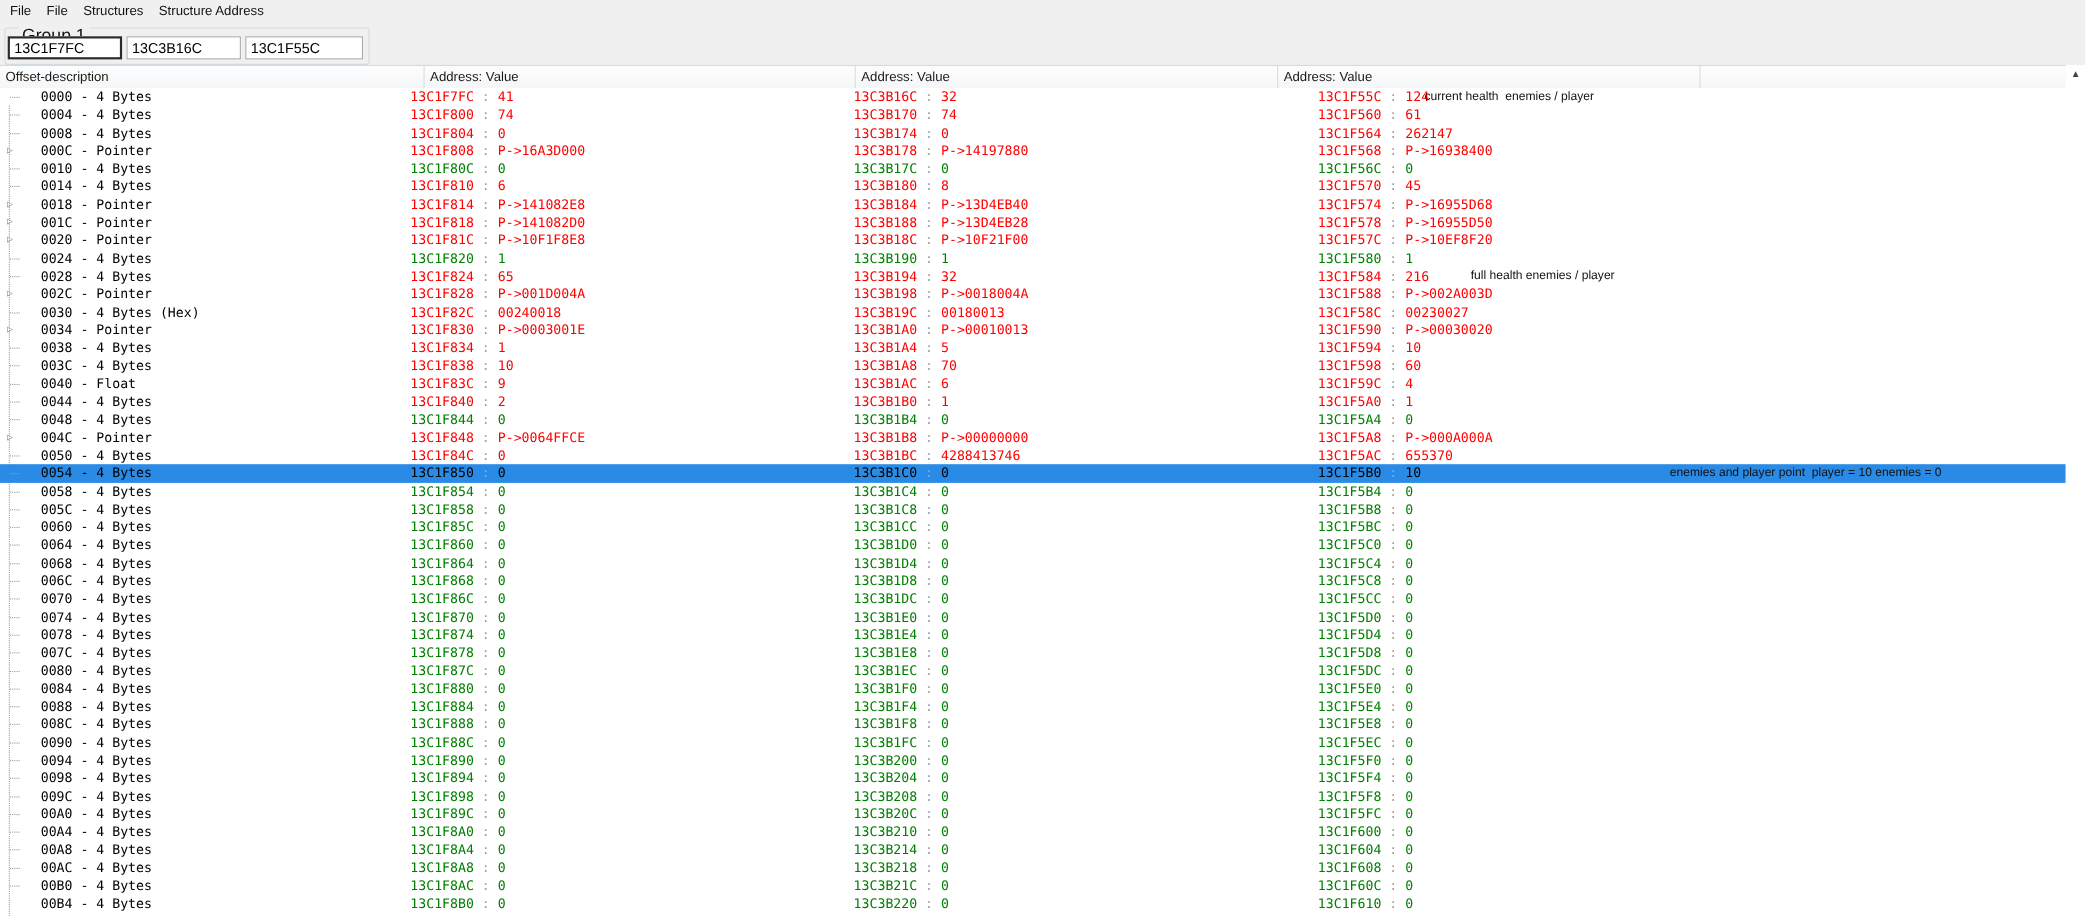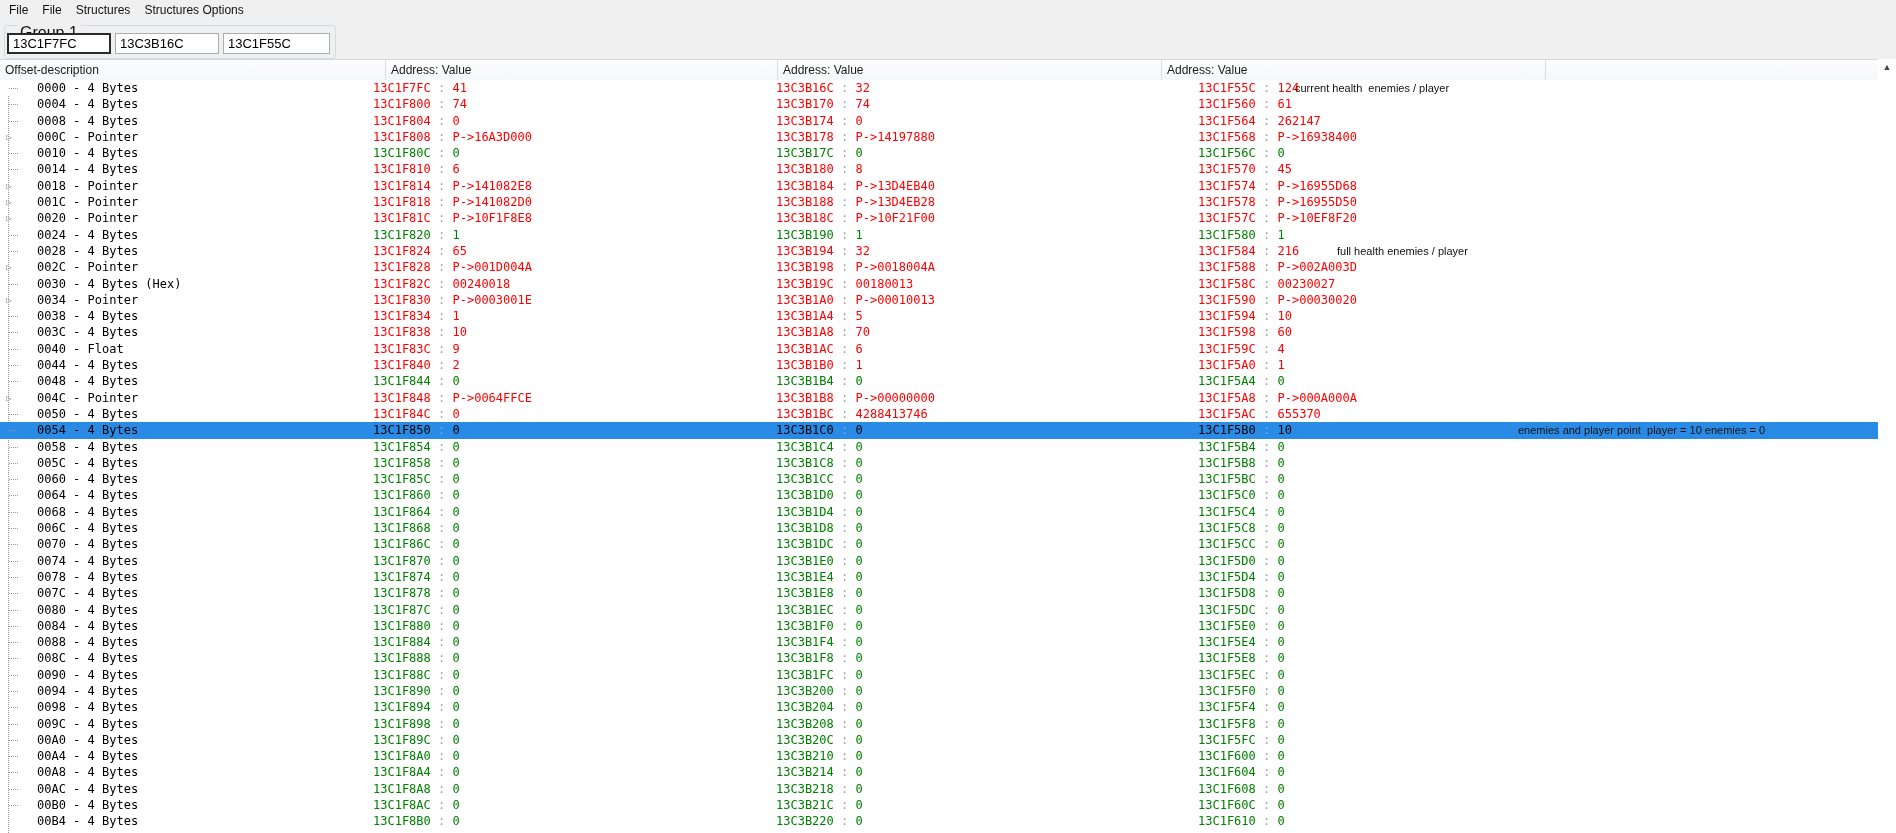--- a/index.html
+++ b/index.html
@@ -91,21 +91,21 @@
     font-size:9px;color:#444;line-height:10px;cursor:default;
   }
 </style>
 </head>
 <body>
 
 <div class="menubar" id="menubar">
     <span class="menu-item">File</span>
     <span class="menu-item">File</span>
     <span class="menu-item">Structures</span>
-    <span class="menu-item">Structures Options</span>
+    <span class="menu-item">Structure Address</span>
   </div>
 
 <div class="panel">
   <div class="groupbox">
     <span class="group-label">Group 1</span>
   </div>
   <input class="addr-input focused" value="13C1F7FC" style="">
   <input class="addr-input i2" value="13C3B16C" style="">
   <input class="addr-input i3" value="13C1F55C" style="">
 </div>

